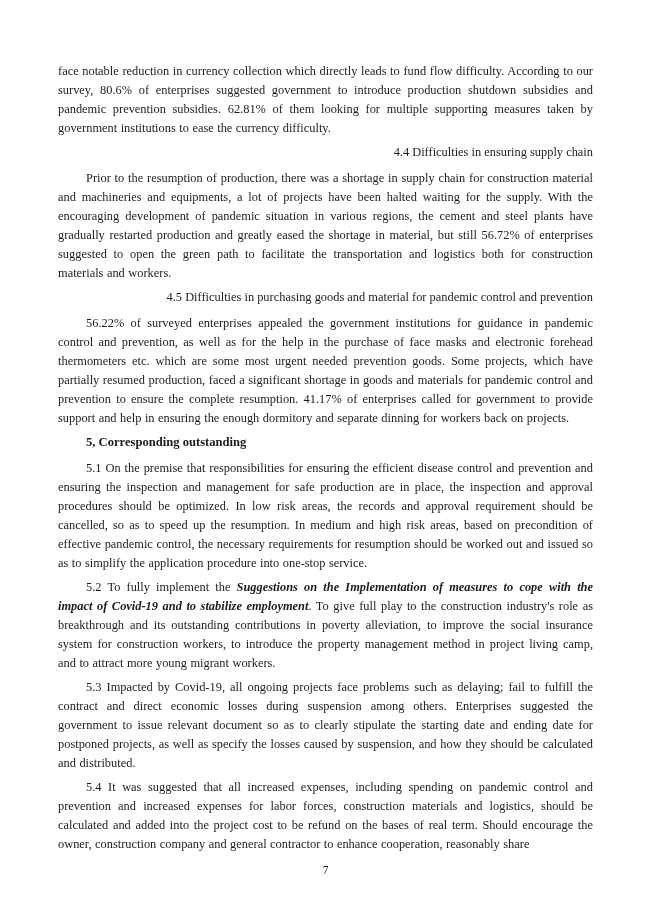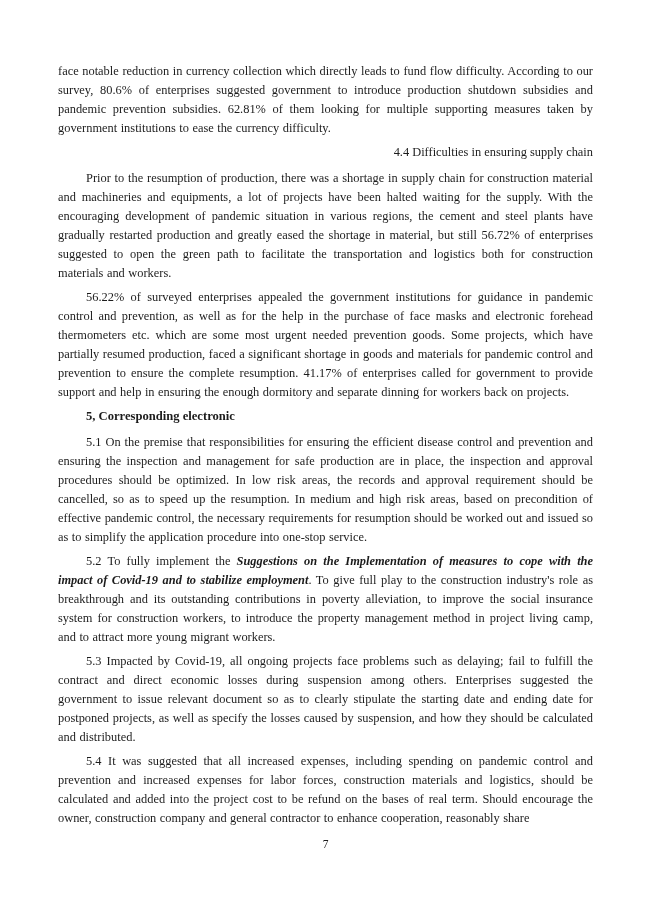--- a/index.html
+++ b/index.html
@@ -55,24 +55,25 @@
 <body>
 
 <div class="page">
 
   <p class="body-text no-indent">face notable reduction in currency collection which directly leads to fund flow difficulty. According to our survey, 80.6% of enterprises suggested government to introduce production shutdown subsidies and pandemic prevention subsidies. 62.81% of them looking for multiple supporting measures taken by government institutions to ease the currency difficulty.</p>
 
   <p class="heading-sub">4.4 Difficulties in ensuring supply chain</p>
 
   <p class="body-text">Prior to the resumption of production, there was a shortage in supply chain for construction material and machineries and equipments, a lot of projects have been halted waiting for the supply. With the encouraging development of pandemic situation in various regions, the cement and steel plants have gradually restarted production and greatly eased the shortage in material, but still 56.72% of enterprises suggested to open the green path to facilitate the transportation and logistics both for construction materials and workers.</p>
 
+  <p class="heading-sub">4.5 Difficulties in purchasing goods and material for pandemic control and prevention</p>
 
   <p class="body-text">56.22% of surveyed enterprises appealed the government institutions for guidance in pandemic control and prevention, as well as for the help in the purchase of face masks and electronic forehead thermometers etc. which are some most urgent needed prevention goods. Some projects, which have partially resumed production, faced a significant shortage in goods and materials for pandemic control and prevention to ensure the complete resumption. 41.17% of enterprises called for government to provide support and help in ensuring the enough dormitory and separate dinning for workers back on projects.</p>
 
-  <p class="heading-bold">5, Corresponding electronic</p>
+  <p class="heading-bold">5, Corresponding outstanding</p>
 
   <p class="body-text">5.1 On the premise that responsibilities for ensuring the efficient disease control and prevention and ensuring the inspection and management for safe production are in place, the inspection and approval procedures should be optimized. In low risk areas, the records and approval requirement should be cancelled, so as to speed up the resumption. In medium and high risk areas, based on precondition of effective pandemic control, the necessary requirements for resumption should be worked out and issued so as to simplify the application procedure into one-stop service.</p>
 
   <p class="body-text"><span>5.2 To fully implement the </span><span class="bold-italic">Suggestions on the Implementation of measures to cope with the impact of Covid-19 and to stabilize employment</span><span>. To give full play to the construction industry's role as breakthrough and its outstanding contributions in poverty alleviation, to improve the social insurance system for construction workers, to introduce the property management method in project living camp, and to attract more young migrant workers.</span></p>
 
   <p class="body-text">5.3 Impacted by Covid-19, all ongoing projects face problems such as delaying; fail to fulfill the contract and direct economic losses during suspension among others. Enterprises suggested the government to issue relevant document so as to clearly stipulate the starting date and ending date for postponed projects, as well as specify the losses caused by suspension, and how they should be calculated and distributed.</p>
 
   <p class="body-text">5.4 It was suggested that all increased expenses, including spending on pandemic control and prevention and increased expenses for labor forces, construction materials and logistics, should be calculated and added into the project cost to be refund on the bases of real term. Should encourage the owner, construction company and general contractor to enhance cooperation, reasonably share</p>
 
   <div class="page-number">7</div>

